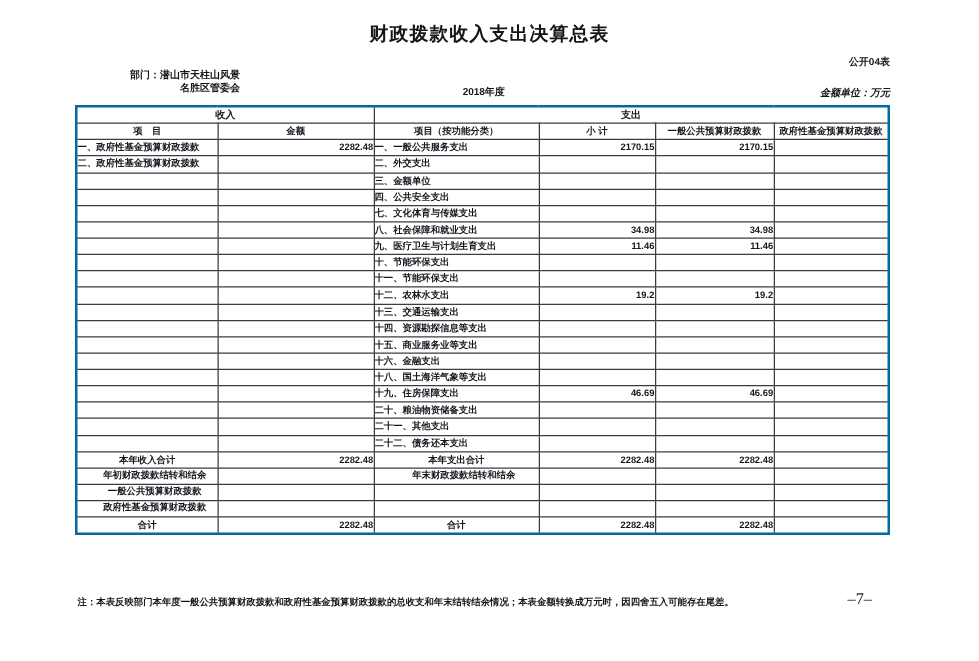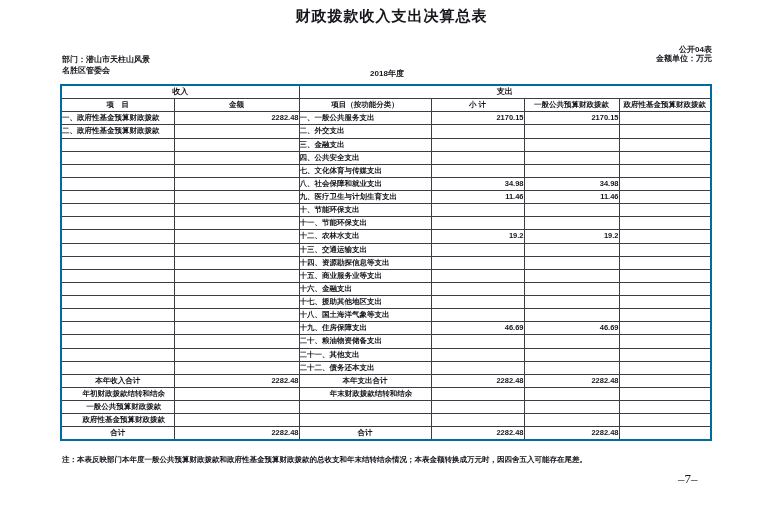--- a/index.html
+++ b/index.html
@@ -8,36 +8,36 @@
     background:#ffffff;
     font-family:"Liberation Sans","DejaVu Sans",sans-serif;
     color:#15151c;
     position:relative;
     overflow:hidden;
   }
   .page-title{
     text-align:center;
     font-size:15px;
     font-weight:bold;
-    padding-top:7px;
+    padding-top:18px;
     letter-spacing:1px;
   }
   .doc-code{
     position:absolute;
     top:44px;right:71px;
     font-size:8px;font-weight:bold;
   }
   .meta{
     position:absolute;
     left:62px;top:52px;width:650px;height:30px;
-    font-size:8px;font-weight:bold;
+    font-size:8px;font-weight:bold;text-align:right;
   }
   .meta .dept{position:absolute;left:0;top:2px;width:130px;line-height:11px;}
   .meta .year{position:absolute;left:50%;transform:translateX(-50%);bottom:3px;}
-  .meta .unit{position:absolute;right:0;bottom:18px;}
+  .meta .unit{position:absolute;right:0;bottom:2px;font-style:italic;}
   table.main{
     position:absolute;
     left:60px;top:84px;
     width:650px;
     border-collapse:collapse;
     table-layout:fixed;
     border:2px solid #0369a1;
     font-size:7.5px;
     font-weight:bold;
   }
@@ -50,21 +50,21 @@
     white-space:nowrap;
   }
   th.sec{height:12px;text-align:center;font-size:8px;}
   th.colh{height:12px;text-align:center;font-size:7.5px;}
   td.c-item{text-align:left;padding-left:4px;}
   td.c-item.total{text-align:center;padding-left:0;}
   td.c-item.center{text-align:center;padding-left:12px;font-weight:bold;font-family:Liberation Mono, monospace;}
   td.c-num{text-align:right;padding-right:8px;}
   .footnote{
     position:absolute;
-    left:62px;top:455px;width:660px;
+    left:62px;top:477px;width:660px;
     font-size:7.5px;font-weight:bold;
     line-height:10px;
   }
   .page-number{
     position:absolute;
     left:678px;top:471px;
     font-size:13px;
     font-family:"Liberation Serif","DejaVu Serif",serif;
     color:#15151c;
   }
@@ -121,21 +121,21 @@
         <td class="c-item item">二、政府性基金预算财政拨款</td>
         <td class="c-num"></td>
         <td class="c-item item">二、外交支出</td>
         <td class="c-num"></td>
         <td class="c-num"></td>
         <td class="c-num"></td>
       </tr>
       <tr>
         <td class="c-item item"></td>
         <td class="c-num"></td>
-        <td class="c-item item">三、金融支出</td>
+        <td class="c-item item">三、金额单位</td>
         <td class="c-num"></td>
         <td class="c-num"></td>
         <td class="c-num"></td>
       </tr>
       <tr>
         <td class="c-item item"></td>
         <td class="c-num"></td>
         <td class="c-item item">四、公共安全支出</td>
         <td class="c-num"></td>
         <td class="c-num"></td>
@@ -217,28 +217,20 @@
         <td class="c-item item"></td>
         <td class="c-num"></td>
         <td class="c-item item">十六、金融支出</td>
         <td class="c-num"></td>
         <td class="c-num"></td>
         <td class="c-num"></td>
       </tr>
       <tr>
         <td class="c-item item"></td>
         <td class="c-num"></td>
-        <td class="c-item item">十七、援助其他地区支出</td>
-        <td class="c-num"></td>
-        <td class="c-num"></td>
-        <td class="c-num"></td>
-      </tr>
-      <tr>
-        <td class="c-item item"></td>
-        <td class="c-num"></td>
         <td class="c-item item">十八、国土海洋气象等支出</td>
         <td class="c-num"></td>
         <td class="c-num"></td>
         <td class="c-num"></td>
       </tr>
       <tr>
         <td class="c-item item"></td>
         <td class="c-num"></td>
         <td class="c-item item">十九、住房保障支出</td>
         <td class="c-num">46.69</td>

